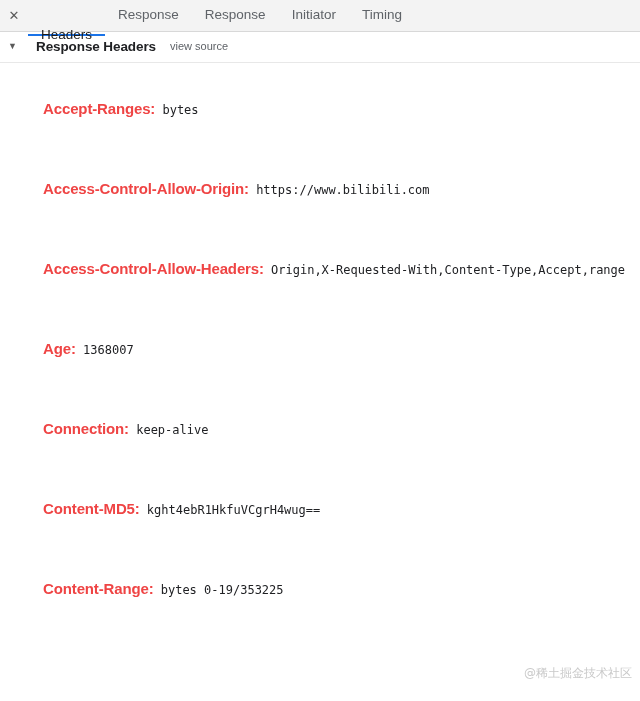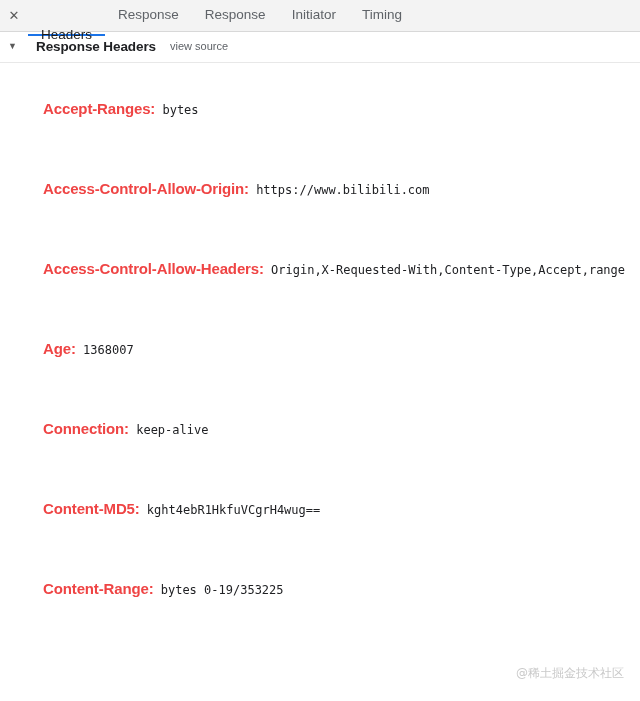--- a/index.html
+++ b/index.html
@@ -109,21 +109,21 @@
   }
   .hvalue {
     font-family: "DejaVu Sans Mono", monospace;
     font-size: 12px;
     color: #202124;
   }
 
   
   .watermark {
     position: absolute;
-    right: 16px;
+    right: 8px;
     top: 665px;
     font-size: 12px;
     color: #c9c9c9;
     font-family: "DejaVu Sans", sans-serif;
     user-select: none;
     pointer-events: none;
   }
 </style>
 </head>
 <body>

